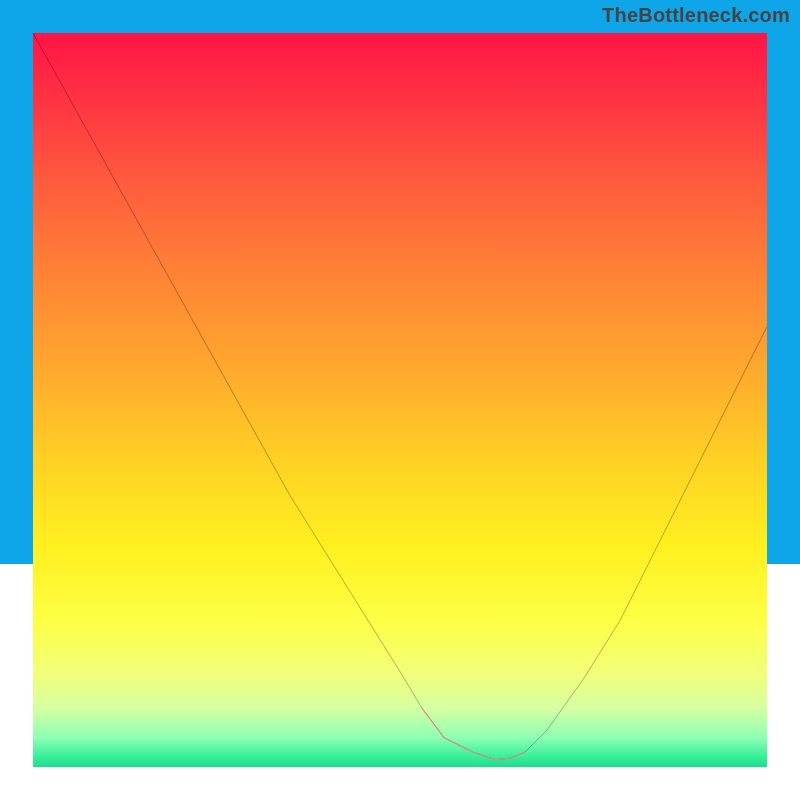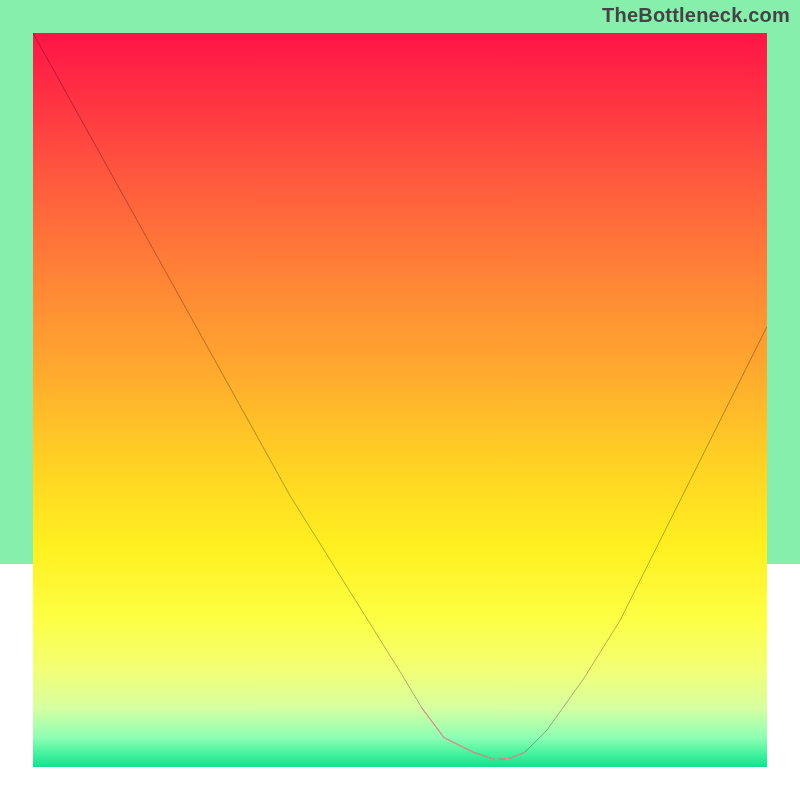--- a/index.html
+++ b/index.html
@@ -7,21 +7,21 @@
     padding: 0;
     width: 800px;
     height: 800px;
     overflow: hidden;
     font-family: Arial, Helvetica, sans-serif;
   }
   .frame {
     position: relative;
     width: 800px;
     height: 564px;
-    background: #86efac;
+    background: #0ea5e9;
   }
   .watermark {
     position: absolute;
     top: 4px;
     right: 10px;
     color: #444;
     font-size: 20px;
     font-weight: 600;
     letter-spacing: 0.2px;
     user-select: none;

